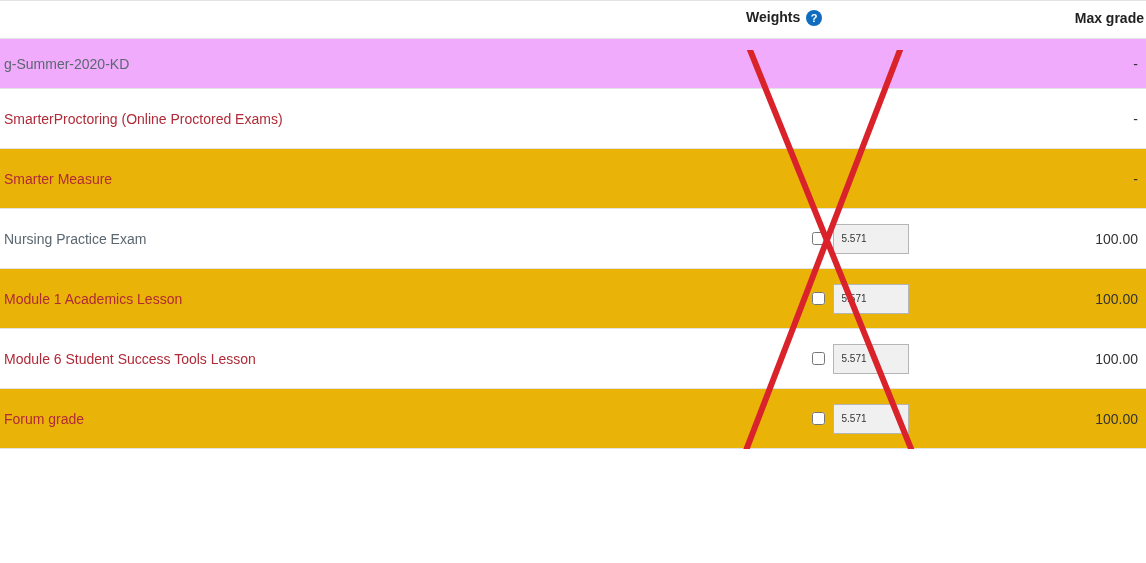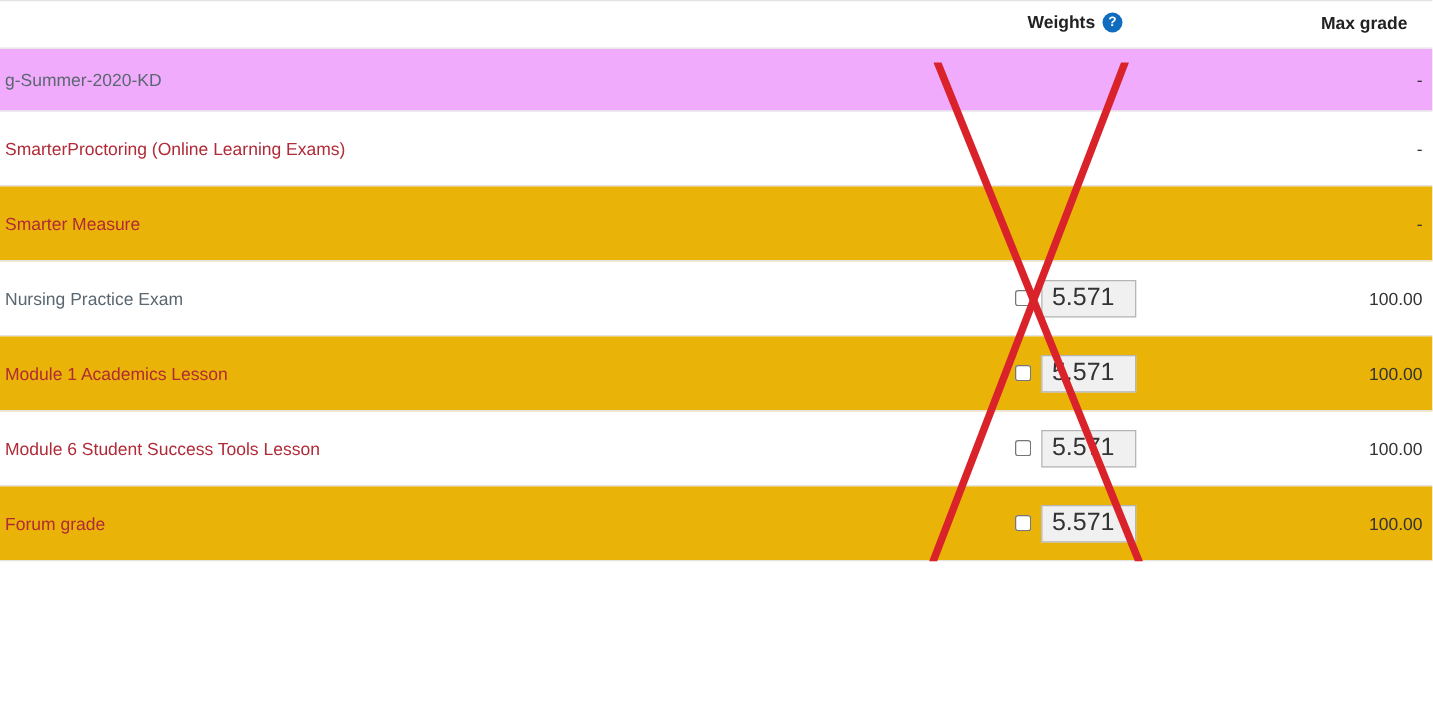--- a/index.html
+++ b/index.html
@@ -25,41 +25,41 @@
     font-weight: 700;
     color: #222;
     font-size: 14px;
     padding: 8px 6px 12px 6px;
     background: #fff;
     border-top: 1px solid #e3e3e3;
   }
   .col-name   { width: 740px; }
   .col-weight { width: 240px; text-align: center; }
   .col-max    { width: 166px; text-align: right; padding-right: 8px; }
-  th.col-weight { text-align: center; }
-  th.col-max    { padding-right: 20px; }
+  th.col-weight { text-align: left; }
+  th.col-max    { padding-right: 2px; }
 
   tr.row-category td { background: #f0abfc; height: 50px; }
   tr.row-item td     { height: 60px; }
   tr.alt td          { background: #eab308; }
 
   td.name-cell { padding-left: 4px; }
   td.weight-cell { text-align: center; }
   td.max-cell { text-align: right; padding-right: 8px; color: #333; }
 
   .link-red  { color: #b02a37; cursor: pointer; }
   .text-grey { color: #5b6770; }
 
   .weight-input {
     display: inline-block;
     width: 76px;
     height: 30px;
     border: 1px solid #b5b5b5;
     background: #f0f0f0;
-    font-size: 20px;
+    font-size: 10px;
     color: #333;
     padding: 4px 8px;
     vertical-align: middle;
   }
   .weight-check {
     width: 13px; height: 13px;
     margin-right: 8px;
     vertical-align: middle;
   }
   .help-icon {
@@ -108,21 +108,21 @@
       </tr>
     </thead>
     <tbody id="tbody">
 
     <tr class="row-category">
           <td class="name-cell text-grey">g-Summer-2020-KD</td>
           <td class="weight-cell"></td>
           <td class="max-cell">-</td>
         </tr>
         <tr class="row-item">
-          <td class="name-cell"><span class="link-red">SmarterProctoring (Online Learning Exams)</span></td>
+          <td class="name-cell"><span class="link-red">SmarterProctoring (Online Proctored Exams)</span></td>
           <td class="weight-cell"></td>
           <td class="max-cell">-</td>
         </tr>
         <tr class="row-item alt">
           <td class="name-cell"><span class="link-red">Smarter Measure</span></td>
           <td class="weight-cell"></td>
           <td class="max-cell">-</td>
         </tr>
         <tr class="row-item">
           <td class="name-cell"><span class="text-grey">Nursing Practice Exam</span></td>

